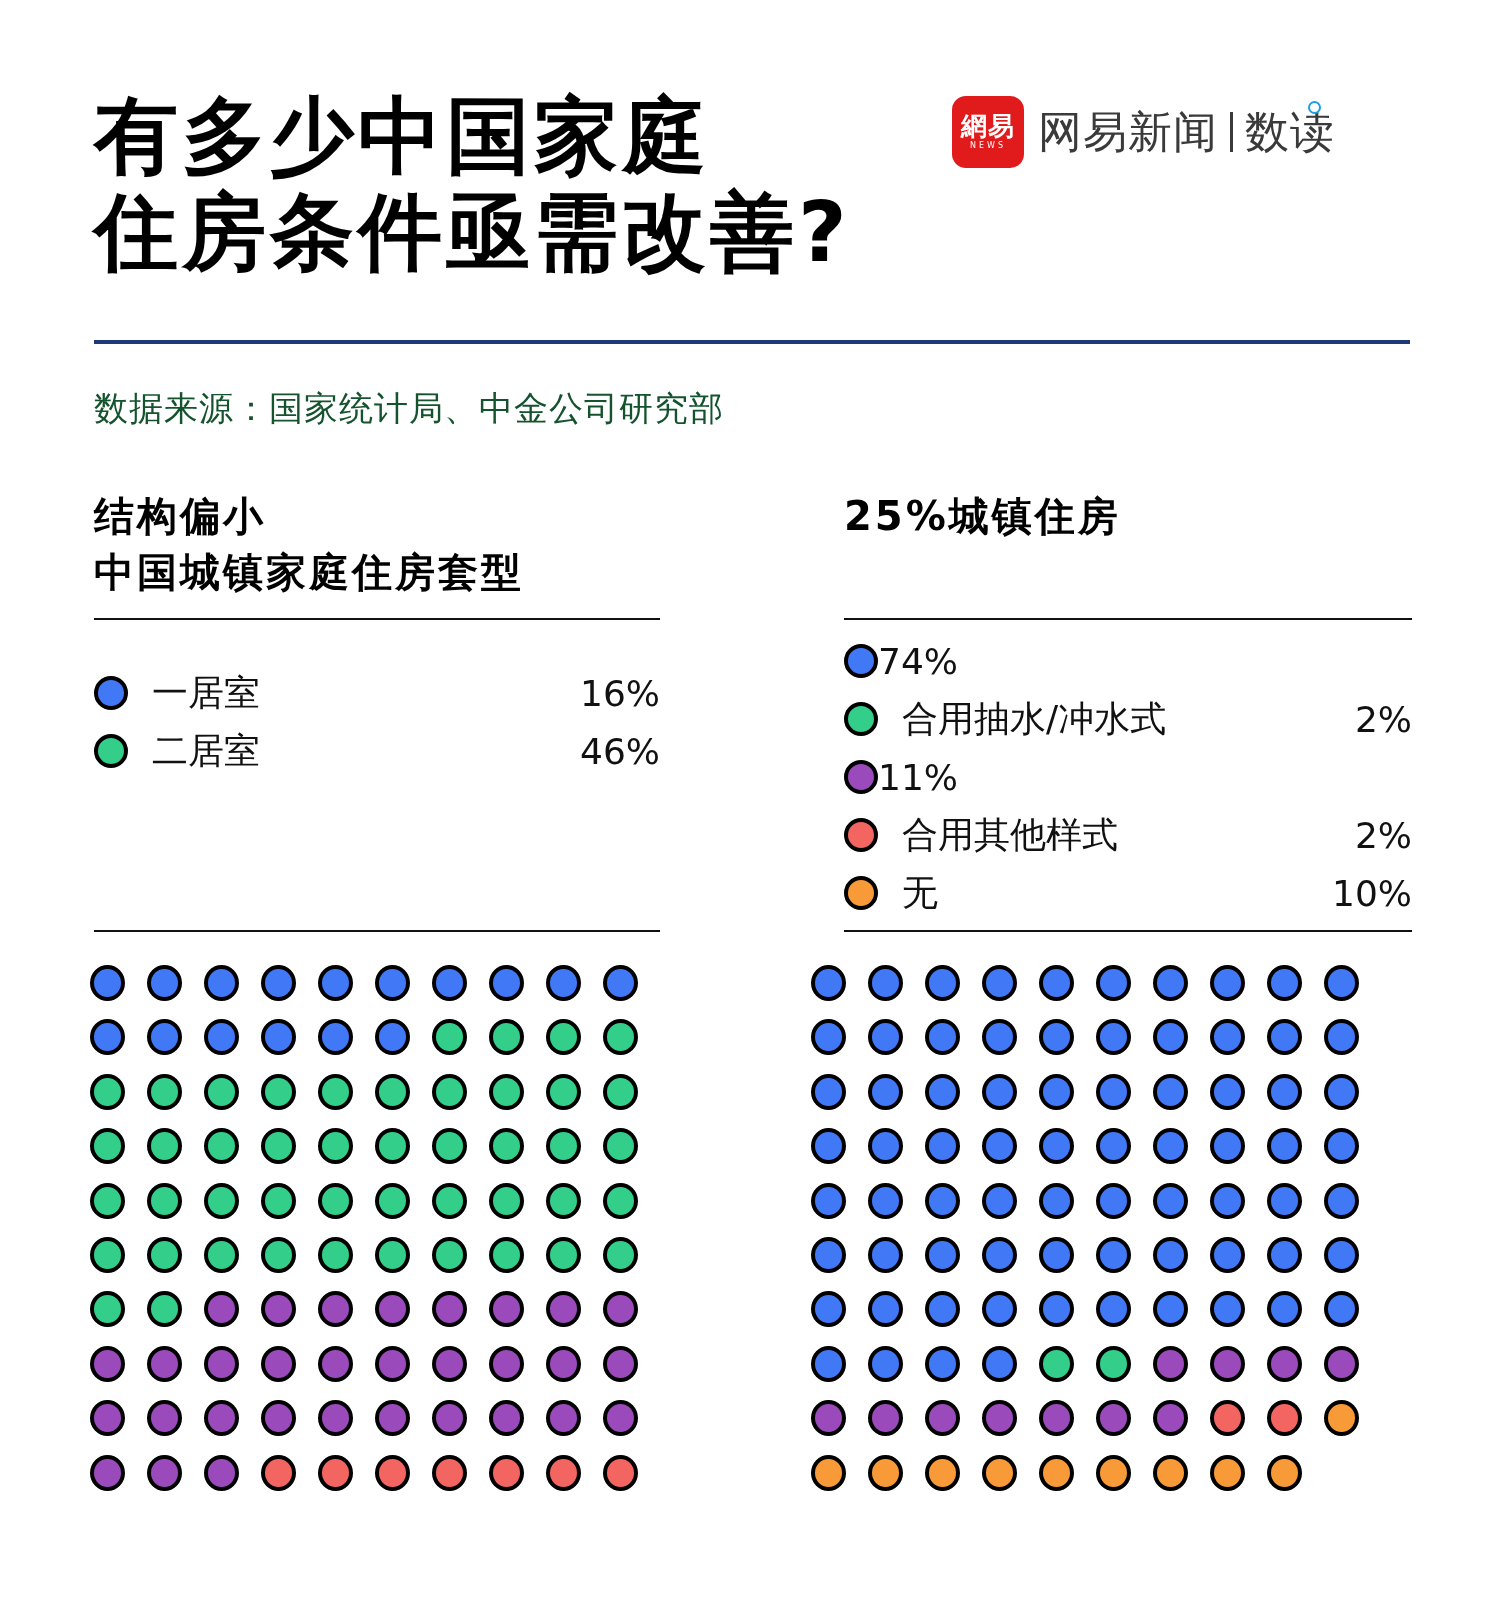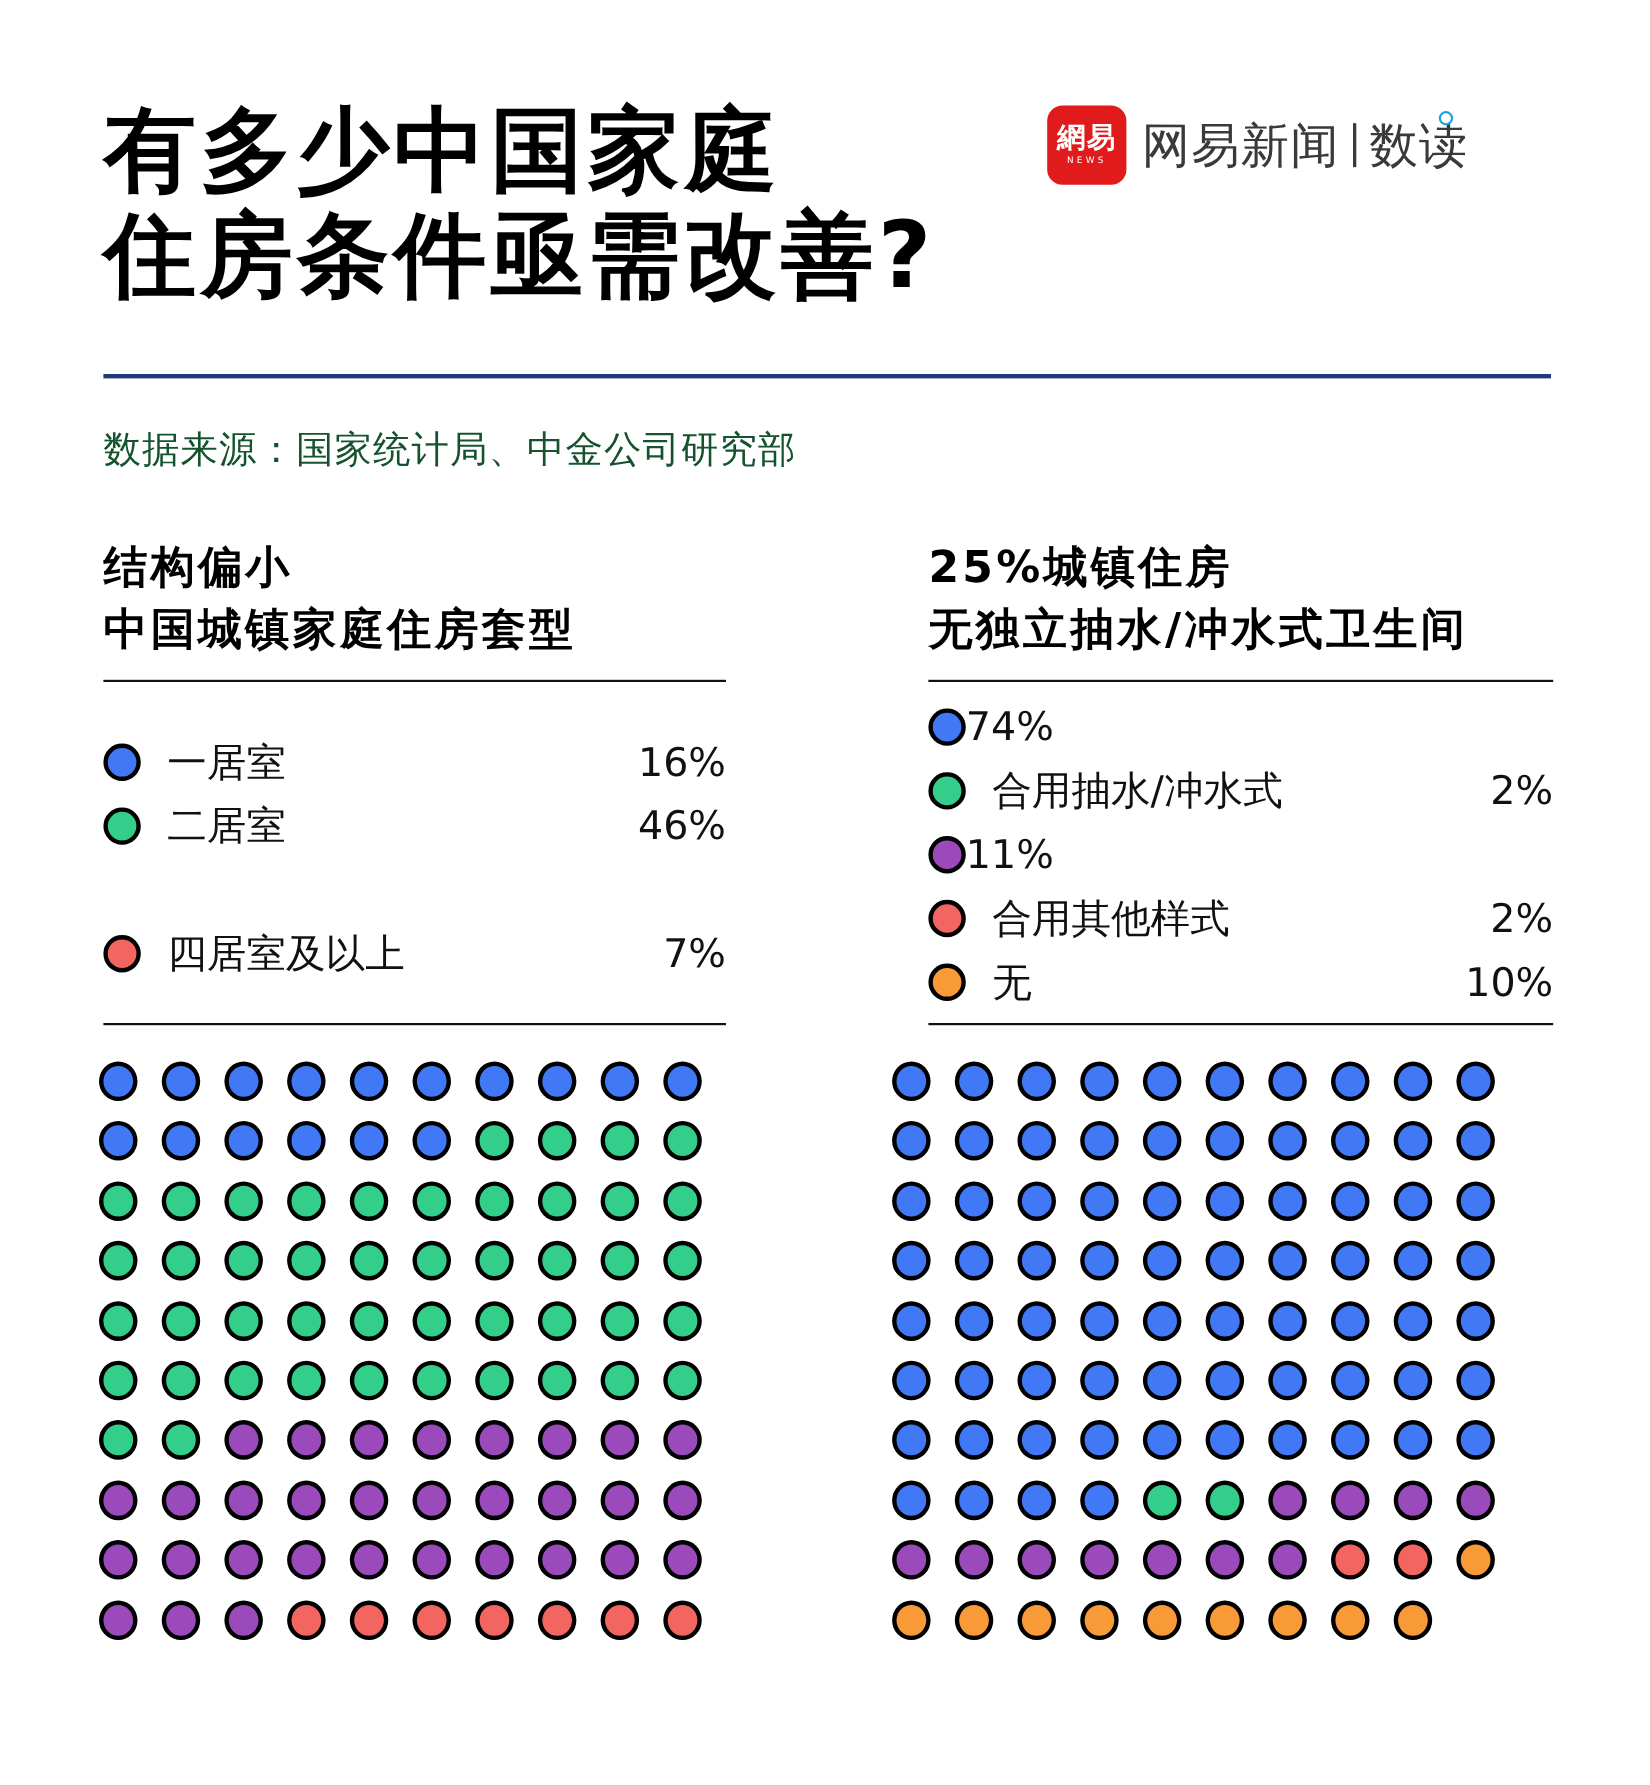--- a/index.html
+++ b/index.html
@@ -64,33 +64,27 @@
       <div class="legend-row" style="top: 48px;">
         <span class="legend-dot" style="background: rgb(65, 120, 245);"></span>
         <span class="legend-label">一居室</span>
         <span class="legend-value">16%</span>
       </div>
       <div class="legend-row" style="top: 106px;">
         <span class="legend-dot" style="background: rgb(50, 206, 138);"></span>
         <span class="legend-label">二居室</span>
         <span class="legend-value">46%</span>
       </div>
-      <div class="legend-row" style="top: 222px;">
-        <span class="legend-dot" style="background: rgb(243, 101, 96);"></span>
-        <span class="legend-label">四居室及以上</span>
-        <span class="legend-value">7%</span>
-      </div>
     </div>
   <div class="rule"></div>
 </div>
 
 <div class="panel right">
   <div class="panel-title">
     <div>25%城镇住房</div>
-    <div>无独立抽水/冲水式卫生间</div>
   </div>
   <div class="rule" style="margin-top:12px;"></div>
   <div class="legend" id="legend-1" style="height:310px;">
       <div class="legend-row" style="top: 16px;">
         <span class="legend-dot" style="background: rgb(65, 120, 245);"></span>
         <span class="legend-value">74%</span>
       </div>
       <div class="legend-row" style="top: 74px;">
         <span class="legend-dot" style="background: rgb(50, 206, 138);"></span>
         <span class="legend-label">合用抽水/冲水式</span>

